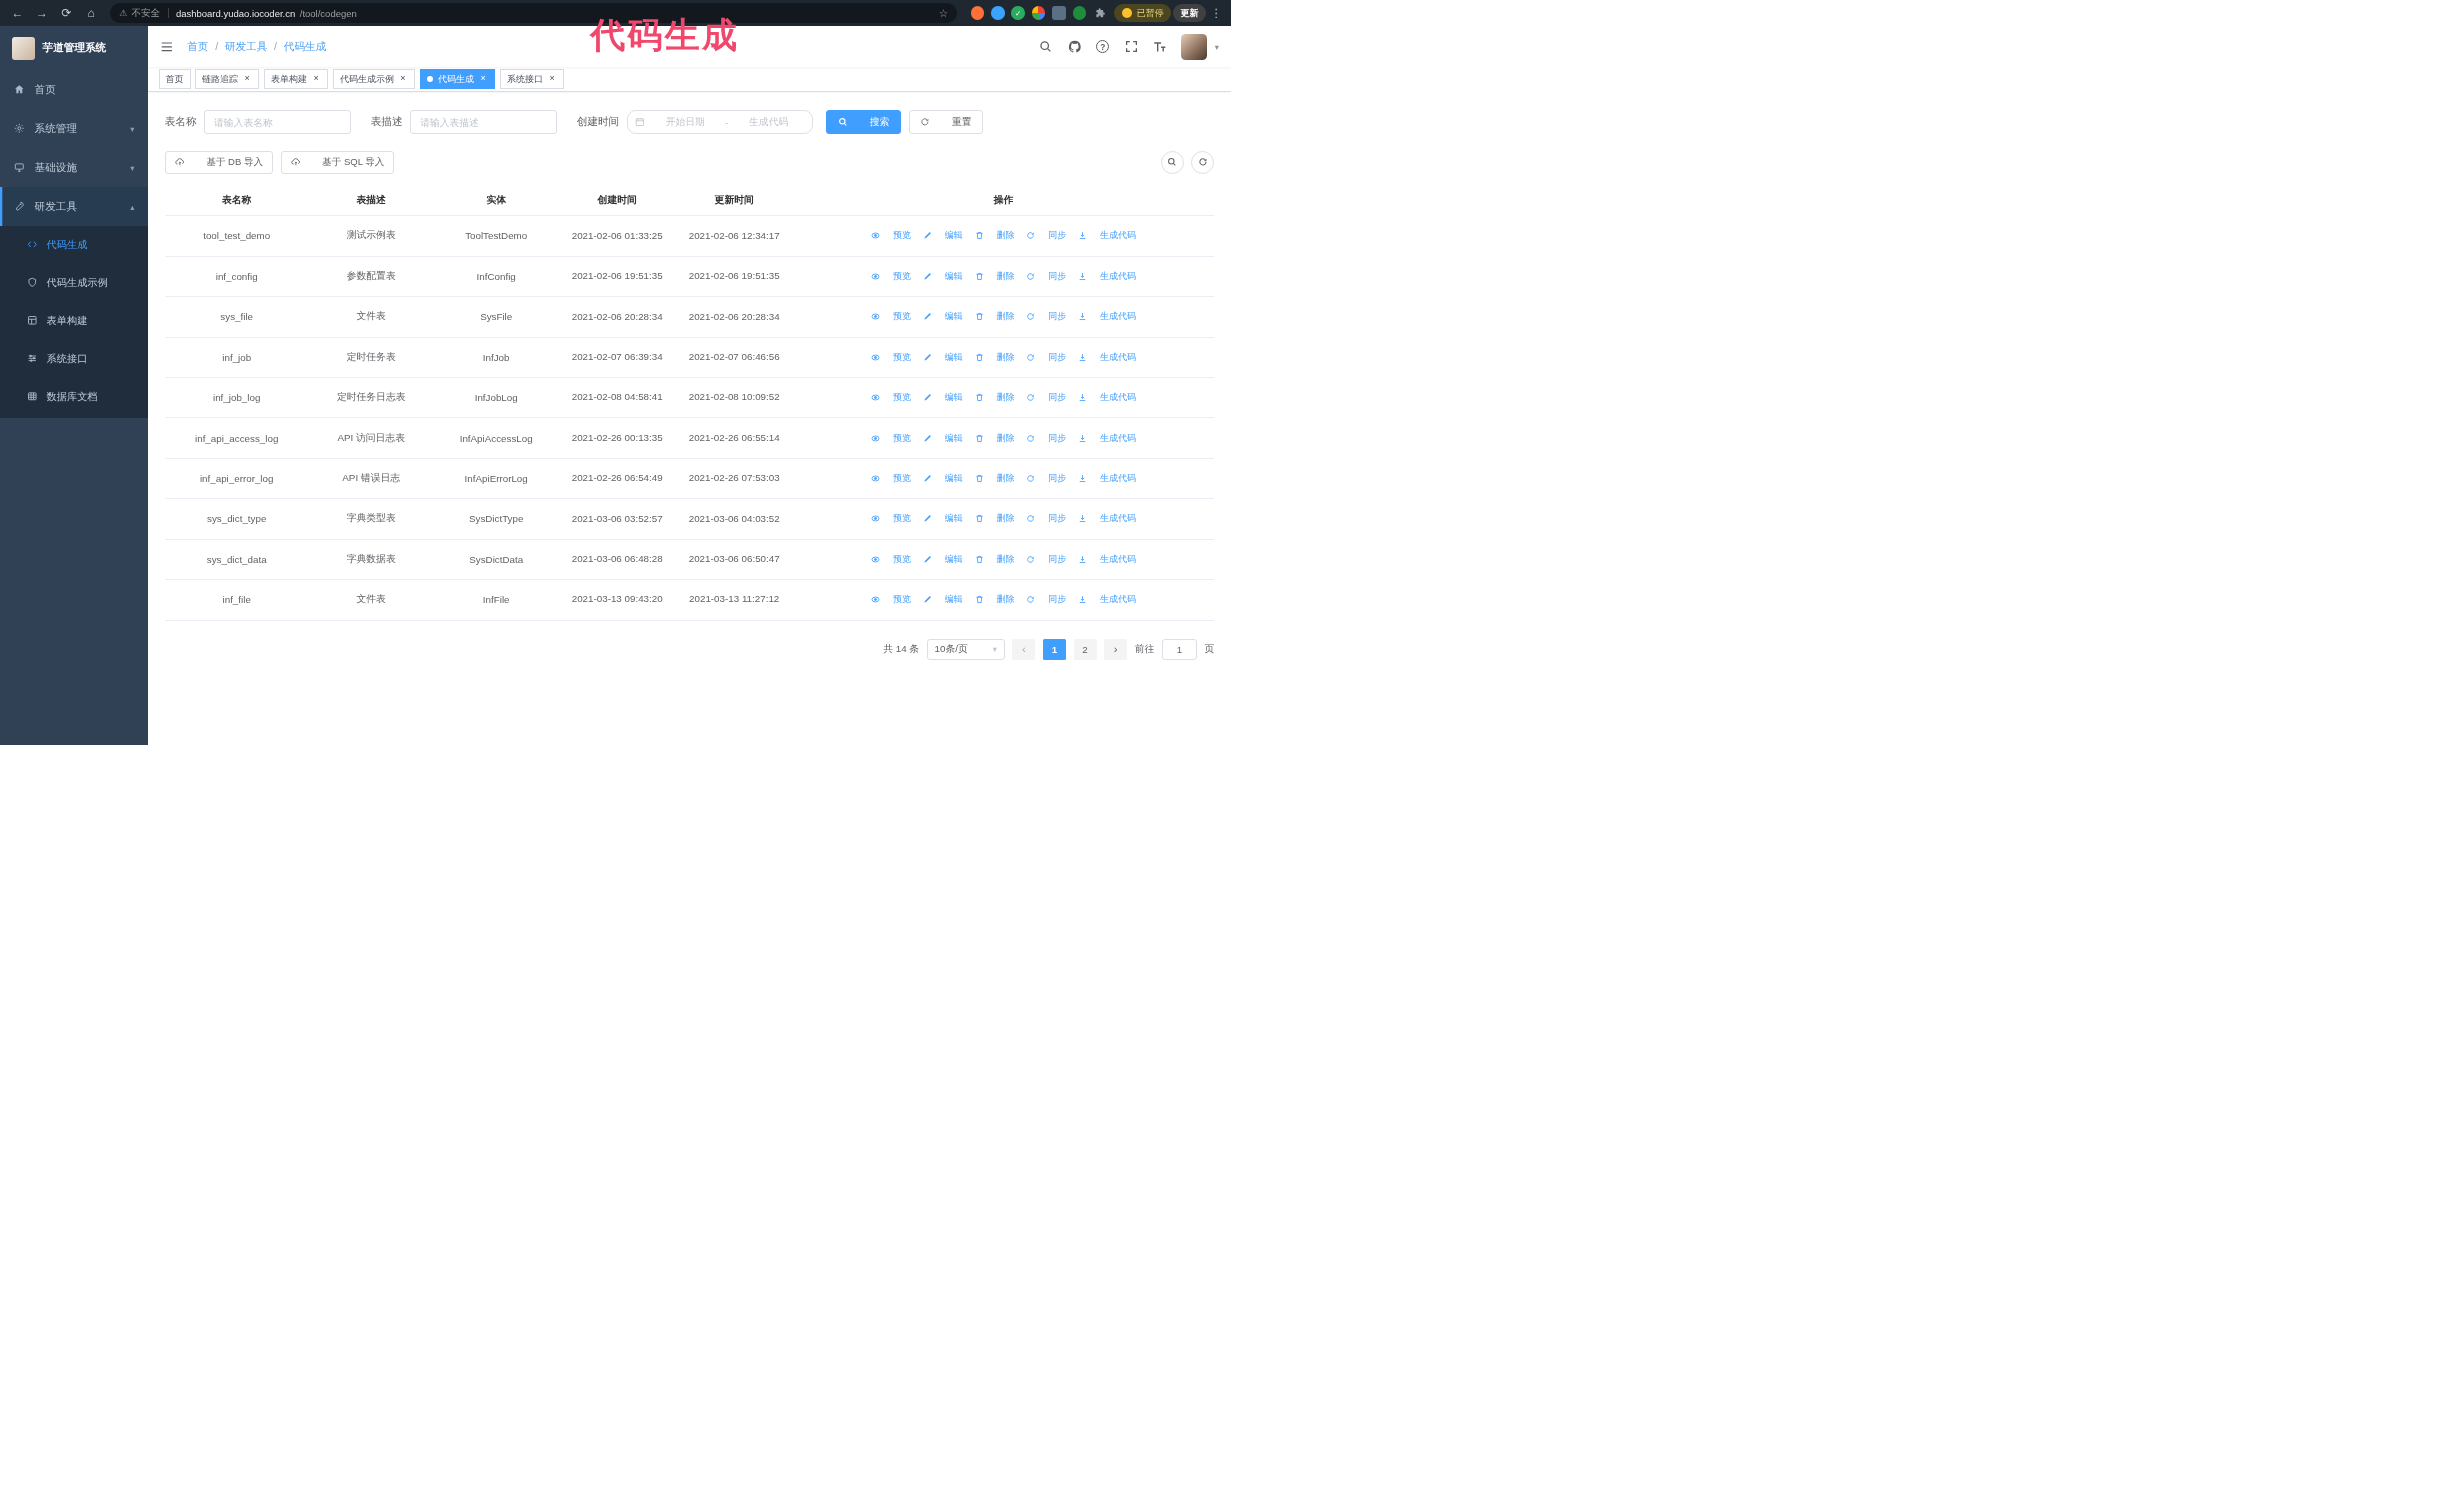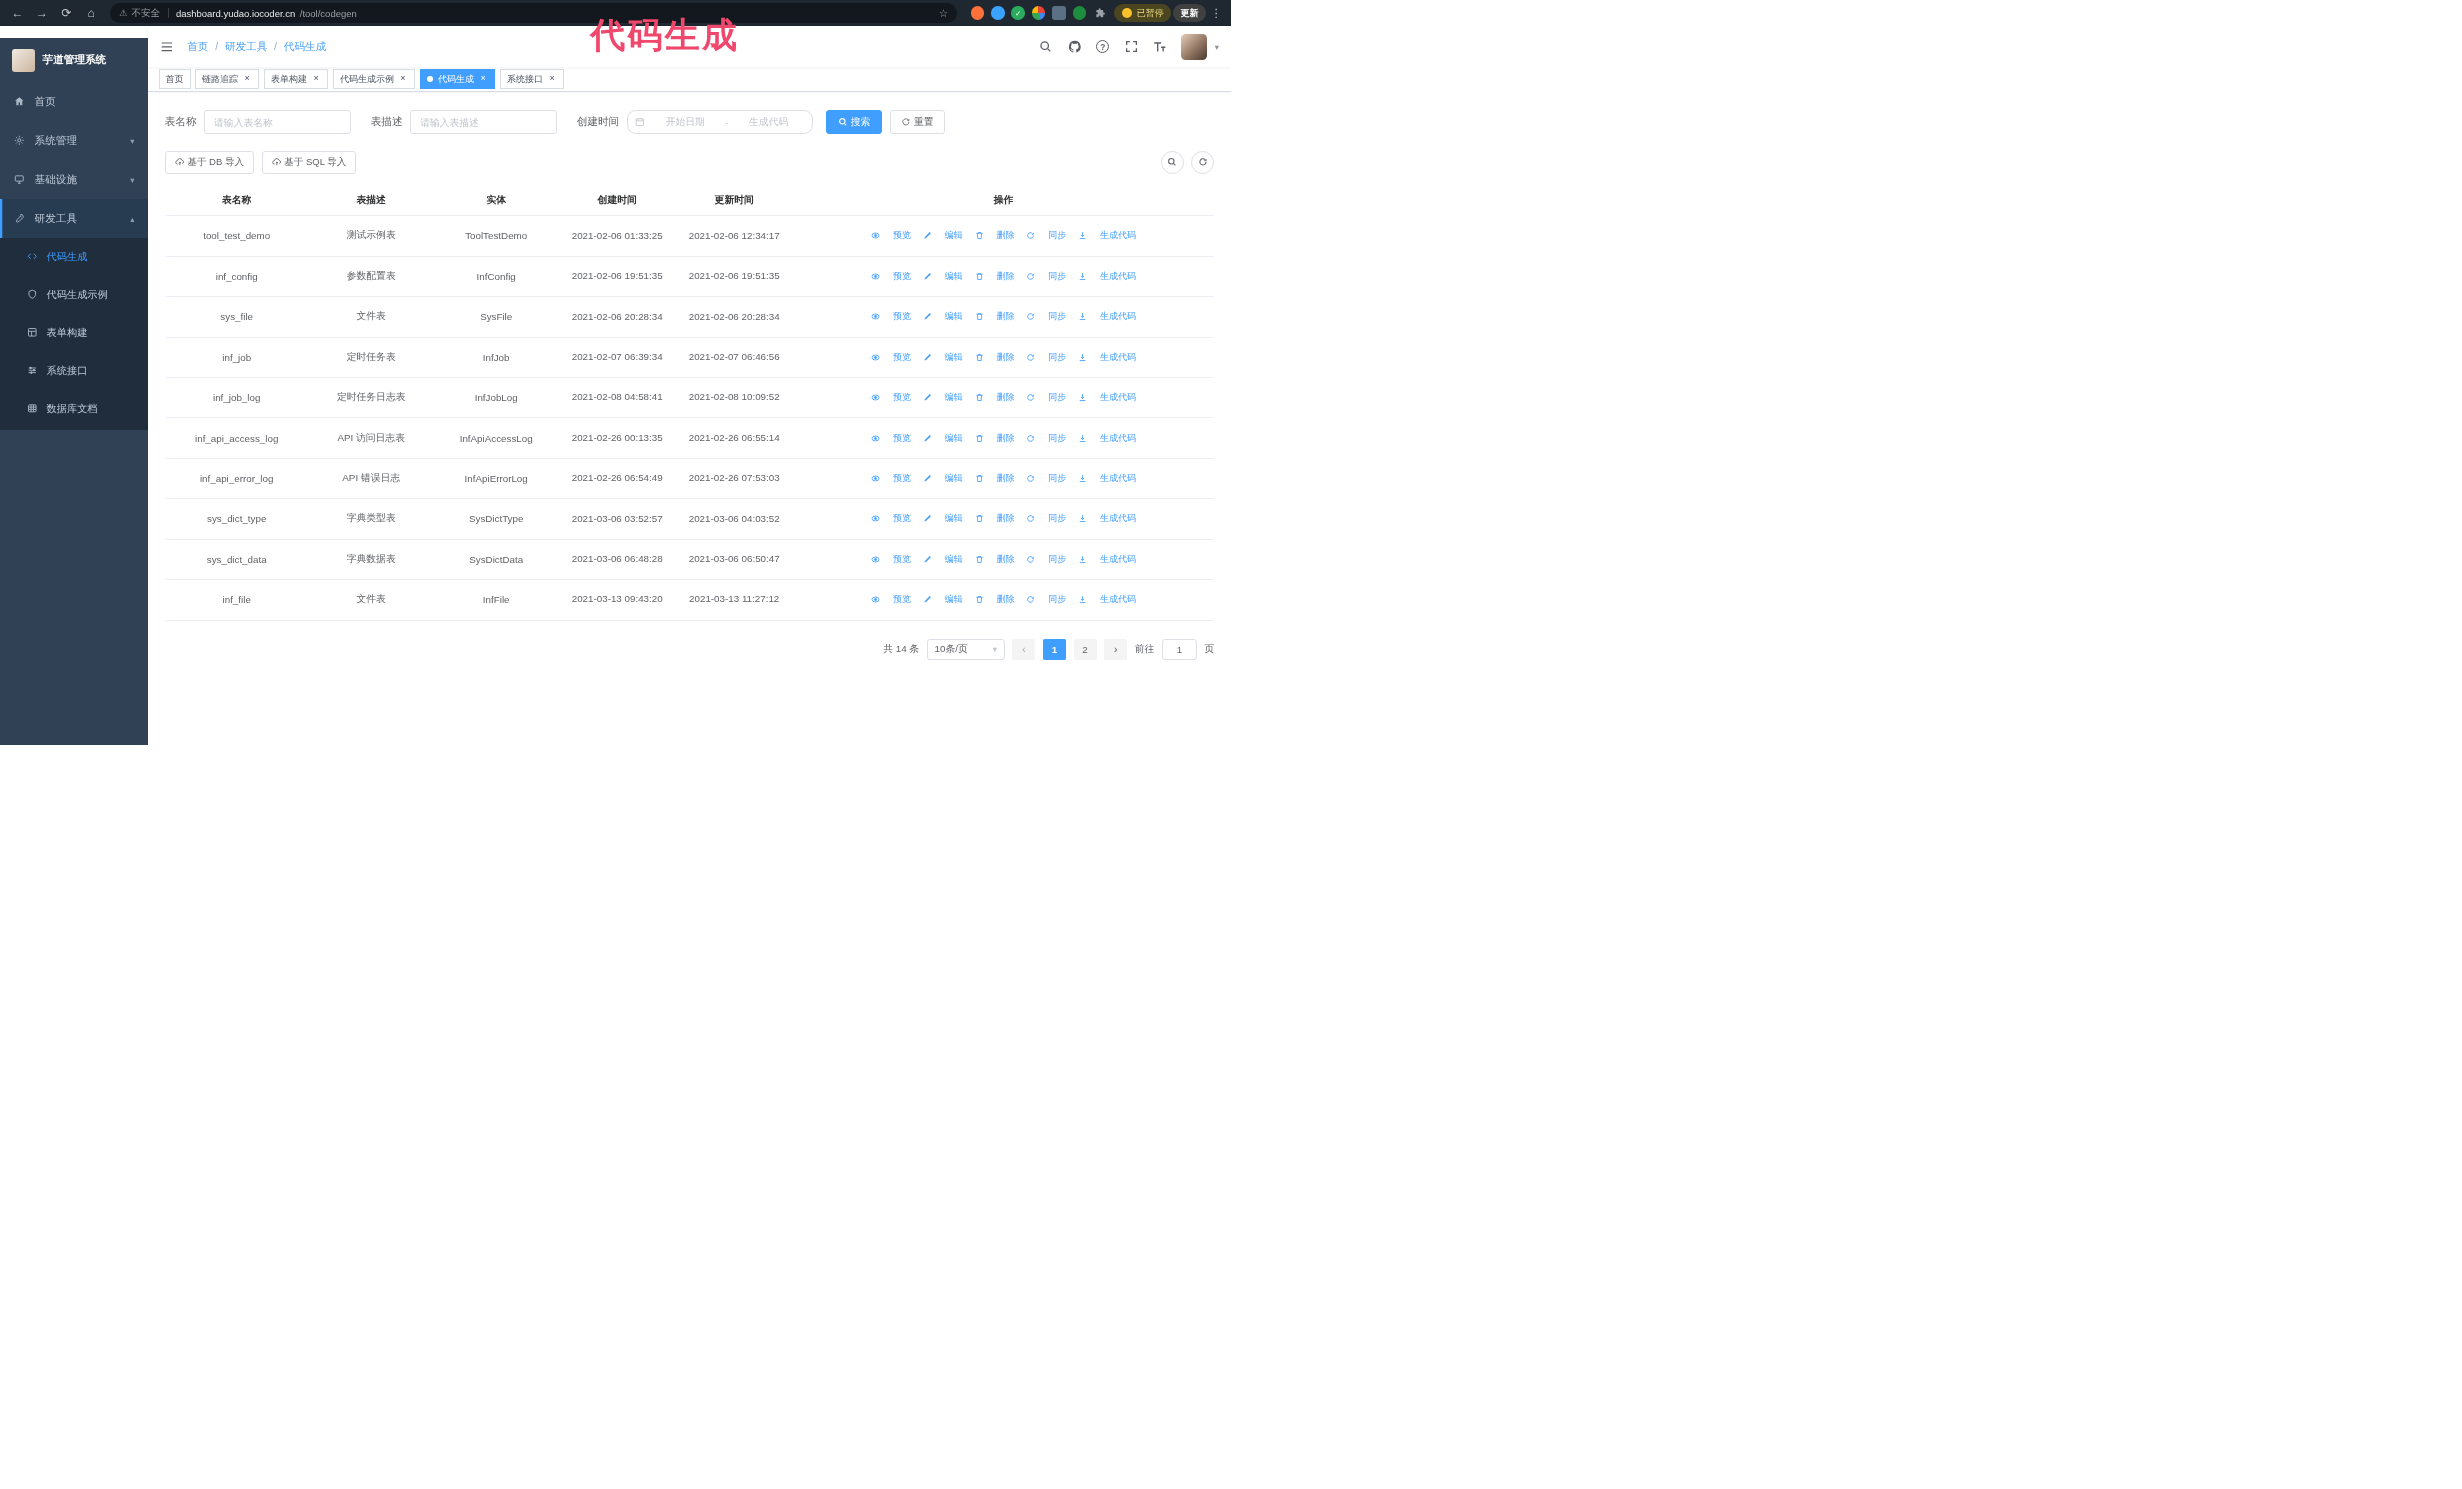--- a/index.html
+++ b/index.html
@@ -25,21 +25,21 @@
   .pill{height:18px;border-radius:9px;display:inline-flex;align-items:center;gap:4.5px;padding:0 7.6px;font-size:9px;cursor:pointer;white-space:nowrap}
   .pill.paused{background:#4c4620;color:#efdd84}
   .pill.paused .face{width:10.6px;height:10.6px;border-radius:50%;background:#fbc02d}
   .pill.update{background:#404040;color:#fff;font-weight:700}
   .kebab{font-size:11.4px;color:#c2c8cd;padding:0 3px;cursor:pointer}
 
   
   .annotation{position:absolute;top:12px;left:54%;transform:translateX(-50%);font-size:35px;font-weight:700;color:var(--annotation);z-index:60;letter-spacing:2.3px;pointer-events:none}
 
   
-  .sidebar{position:absolute;top:38px;left:0;width:148px;bottom:0;background:#304156;color:#bfcbd9;z-index:5}
+  .sidebar{position:absolute;top:26px;left:0;width:148px;bottom:0;background:#304156;color:#bfcbd9;z-index:5}
   .logo{height:44px;display:flex;align-items:center;gap:7.6px;padding:0 12px}
   .logo-img{width:23px;height:23px;border-radius:3px;background:linear-gradient(135deg,#f0ebe2,#cbb49e);flex:none}
   .logo-title{color:#fff;font-size:10.6px;font-weight:700;white-space:nowrap}
   .menu-item{height:39px;display:flex;align-items:center;gap:9px;padding:0 13.6px;font-size:10.6px;cursor:pointer;white-space:nowrap}
   .menu-item .mi{width:12px;height:12px;color:#a9b7c6;flex:none}
   .menu-item .chev{margin-left:auto;font-size:8.3px;color:#8f9bab}
   .menu-item.parent-active{background:#273b51;box-shadow:inset 2.3px 0 0 var(--accent)}
   .submenu{background:#1f2d3d;padding-bottom:1.5px}
   .submenu .menu-item{height:38px;padding-left:27px;font-size:10.2px;gap:7.6px}
   .submenu .menu-item.active{color:var(--accent)}
@@ -68,21 +68,21 @@
   .content{position:absolute;top:92px;left:148px;right:0;bottom:0;background:#fff;padding:18px 16.7px 0;overflow:hidden}
   .filter{display:flex;align-items:center}
   .f-label{font-size:10.6px;color:#606266;margin-right:7.6px;white-space:nowrap}
   .inp{height:24px;border:0.8px solid #dcdfe6;border-radius:3px;padding:0 9px;font-size:9.8px;color:#606266;width:147px;outline:none;background:#fff}
   .inp::placeholder{color:#bfc4cc}
   .gap{width:19.7px;flex:none}
   .range{width:186px;height:24px;border:0.8px solid #dcdfe6;border-radius:9px;display:flex;align-items:center;padding:0 7.6px;gap:4.5px;color:#c0c4cc;font-size:9.8px;cursor:pointer}
   .range .cal{color:#c0c4cc}
   .range .ph{flex:1;text-align:center;white-space:nowrap}
   .range .rsep{color:#c0c4cc}
-  .btn{height:24px;border-radius:3px;padding:0 10.6px;font-size:9.8px;display:inline-flex;align-items:center;gap:3px;border:0.8px solid #dcdfe6;background:#fff;color:#606266;cursor:pointer;white-space:nowrap}
+  .btn{height:24px;border-radius:3px;padding:0 10.6px;font-size:9.8px;display:inline-flex;align-items:center;gap:22px;border:0.8px solid #dcdfe6;background:#fff;color:#606266;cursor:pointer;white-space:nowrap}
   .btn.primary{background:var(--accent);border-color:var(--accent);color:#fff}
   .btn .bi{width:9.8px;height:9.8px}
   .actions{margin-top:16.7px;display:flex;align-items:center;gap:7.6px}
   .btn.sm{height:23px;padding:4px 9px;font-size:9.5px}
   .circle-btn{width:23px;height:23px;border:0.8px solid #dcdfe6;border-radius:50%;display:flex;align-items:center;justify-content:center;color:#606266;cursor:pointer;background:#fff}
   .right-tools{margin-left:auto;display:flex;gap:7.6px}
 
   
   table.grid{width:100%;border-collapse:collapse;table-layout:fixed;margin-top:12px}
   .grid th{padding:8.3px 4.5px;font-size:9.8px;font-weight:700;color:#303133;text-align:center;border-bottom:0.8px solid #ebeef5;white-space:nowrap}

